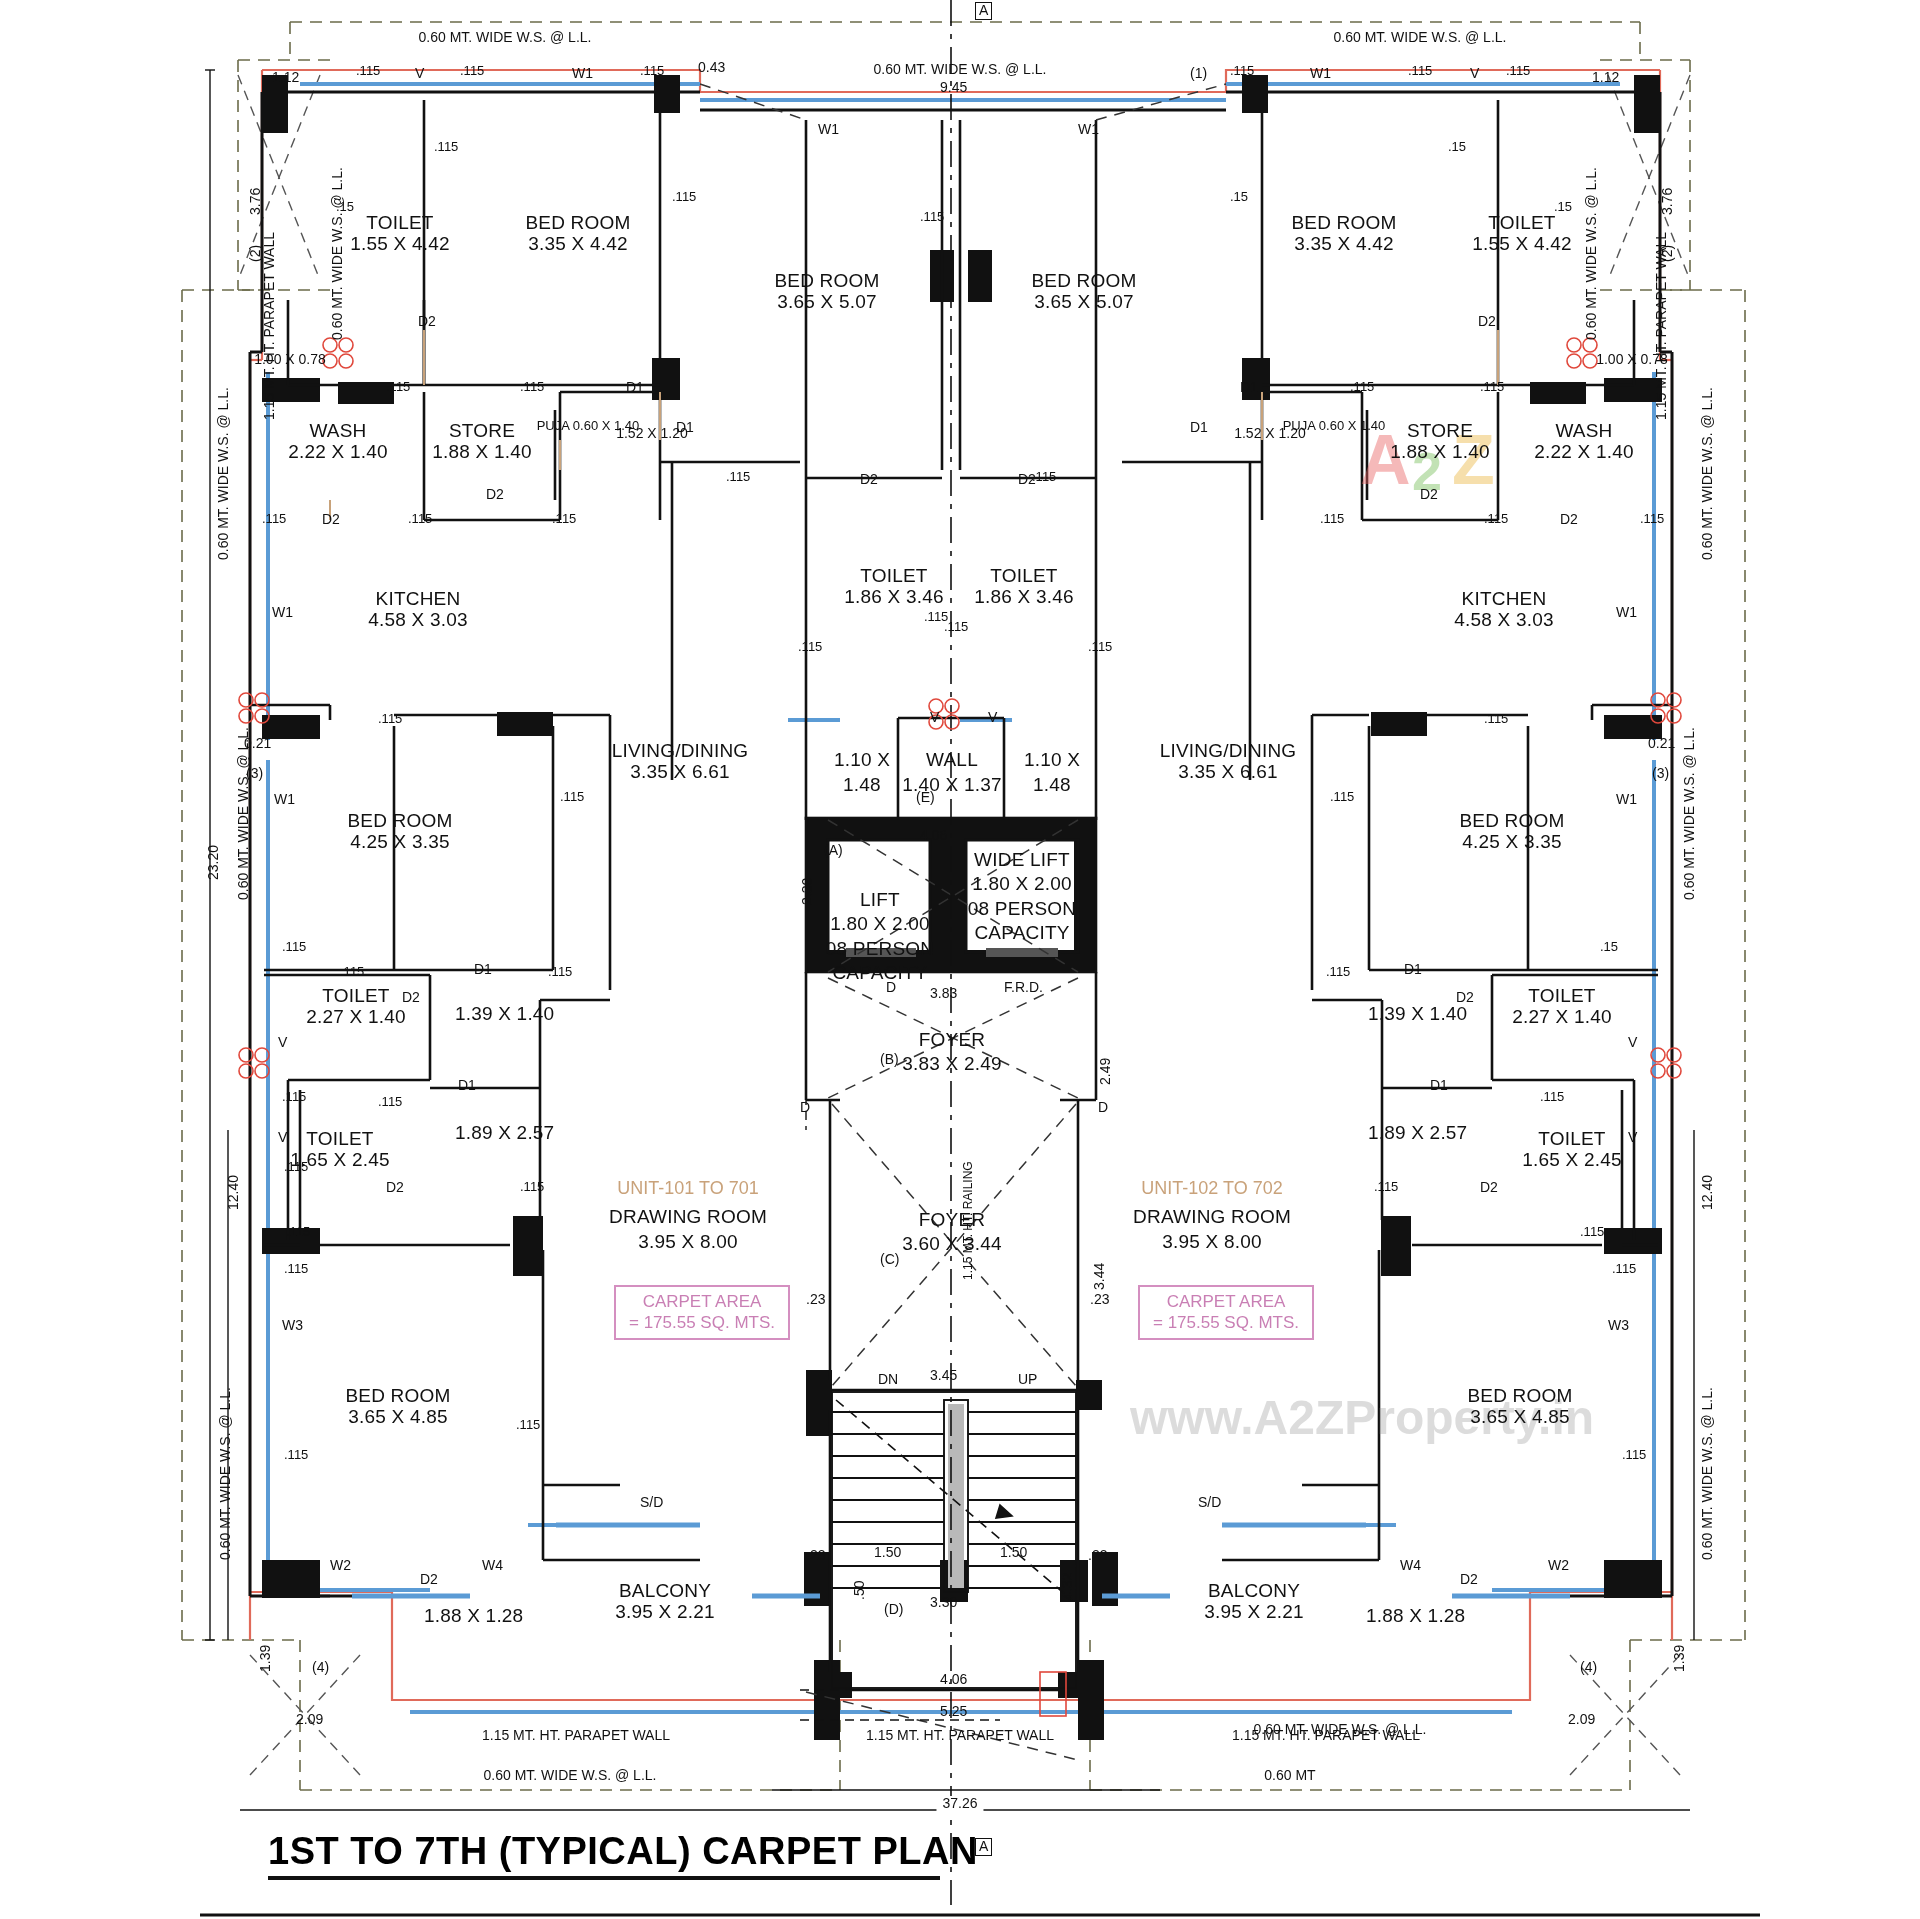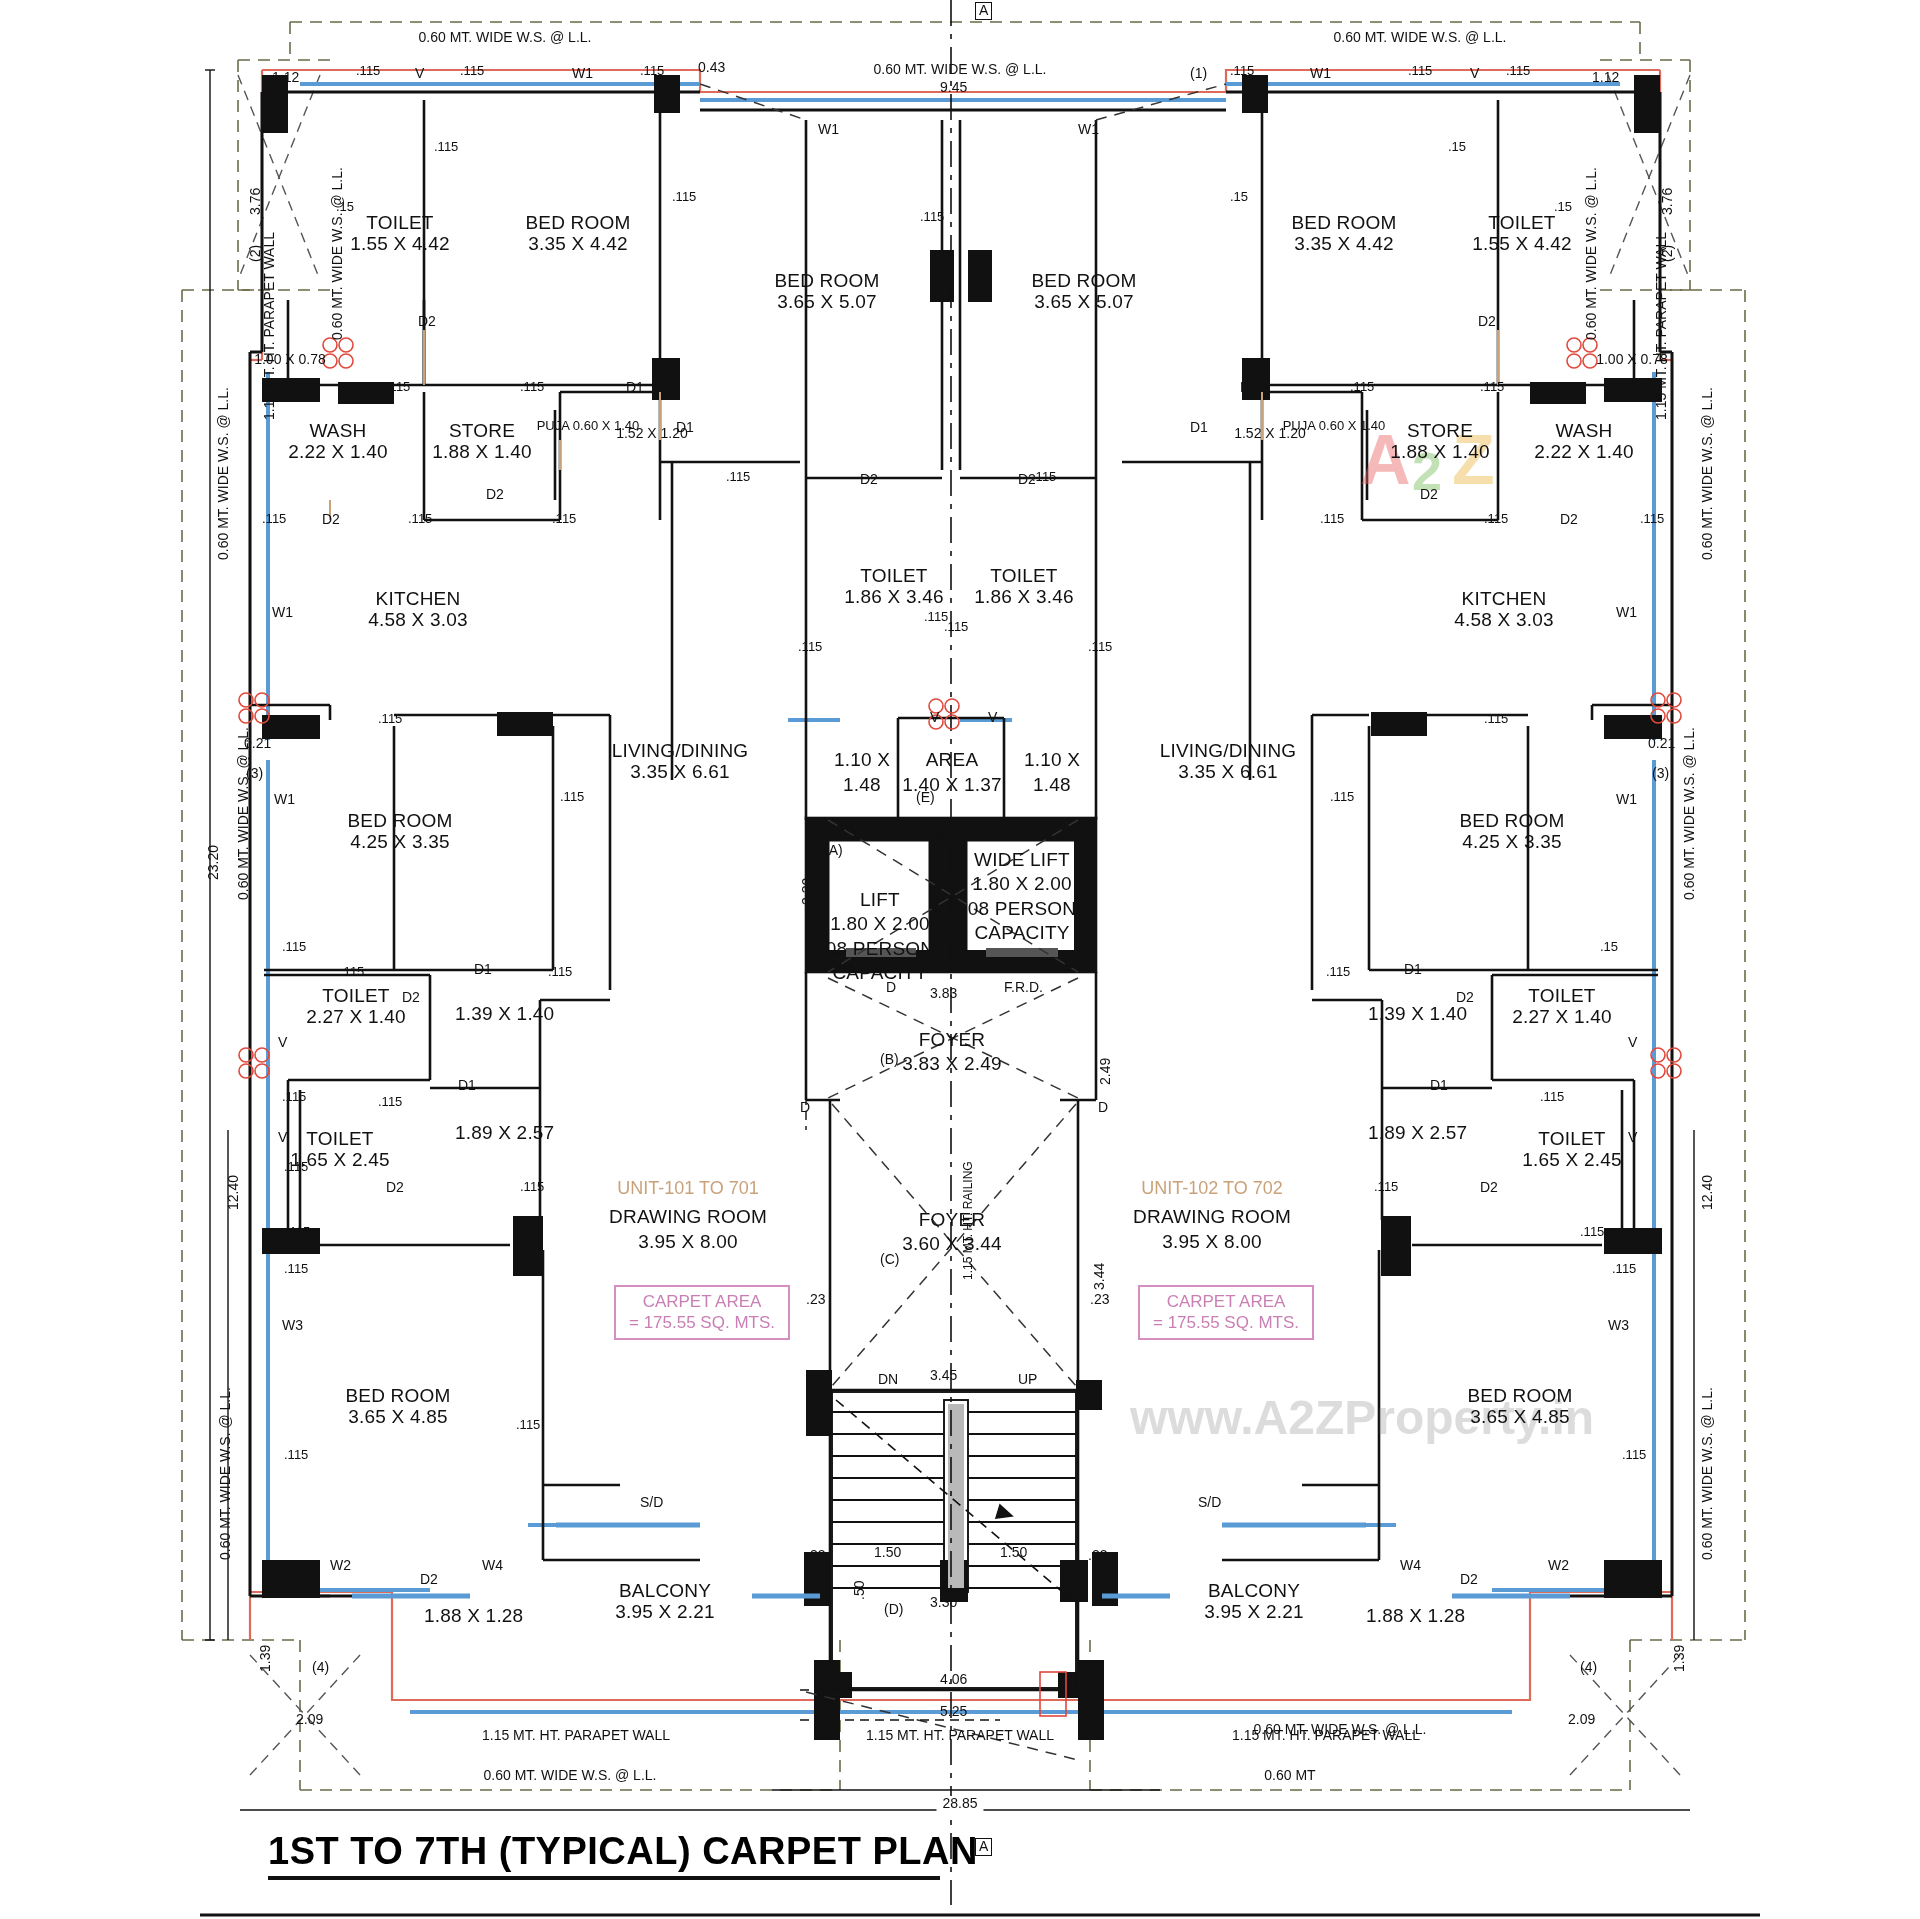--- a/index.html
+++ b/index.html
@@ -657,21 +657,21 @@
 </div>
 <div class="lbl room c" style="left:862px;top:748px;line-height:1.3;">
   <span class="n">1.10 X</span>
       <span class="n">1.48</span>
 </div>
 <div class="lbl room c" style="left:1052px;top:748px;line-height:1.3;">
   <span class="n">1.10 X</span>
       <span class="n">1.48</span>
 </div>
 <div class="lbl room c" style="left:952px;top:748px;line-height:1.3;">
-  <span class="n">AREA</span>
+  <span class="n">WALL</span>
   <span class="n">1.40 X 1.37</span>
 </div>
 <div class="lbl tiny" style="left:916px;top:790px;">(E)</div>
 <div class="lbl tiny" style="left:824px;top:843px;">(A)</div>
 <div class="lbl room c" style="left:880px;top:848px;line-height:1.28;margin-top:40px;">
   <span class="n">LIFT</span>
   <span class="n">1.80 X 2.00</span>
   <span class="n">08 PERSON</span>
   <span class="n">CAPACITY</span>
 </div>
@@ -767,17 +767,17 @@
 <div class="lbl tiny" style="left:296px;top:1712px;">2.09</div>
 <div class="lbl tiny" style="left:1568px;top:1712px;">2.09</div>
 
 <div class="lbl tiny c" style="left:576px;top:1728px;">1.15 MT. HT. PARAPET WALL</div>
 <div class="lbl tiny c" style="left:960px;top:1728px;">1.15 MT. HT. PARAPET WALL</div>
 <div class="lbl tiny c" style="left:1326px;top:1728px;">1.15 MT. HT. PARAPET WALL</div>
 <div class="lbl tiny c" style="left:570px;top:1768px;">0.60 MT. WIDE W.S. @ L.L.</div>
 <div class="lbl tiny c" style="left:1340px;top:1722px;">0.60 MT. WIDE W.S. @ L.L.</div>
 <div class="lbl tiny c" style="left:1290px;top:1768px;">0.60 MT</div>
 
-<div class="lbl tiny c" style="left:960px;top:1796px;background:#fff;padding:0 6px;">28.85</div>
+<div class="lbl tiny c" style="left:960px;top:1796px;background:#fff;padding:0 6px;">37.26</div>
 
 <div class="title" style="left:268px;top:1830px;">1ST TO 7TH (TYPICAL) CARPET PLAN</div>
 
 </div>
 
 </body></html>

